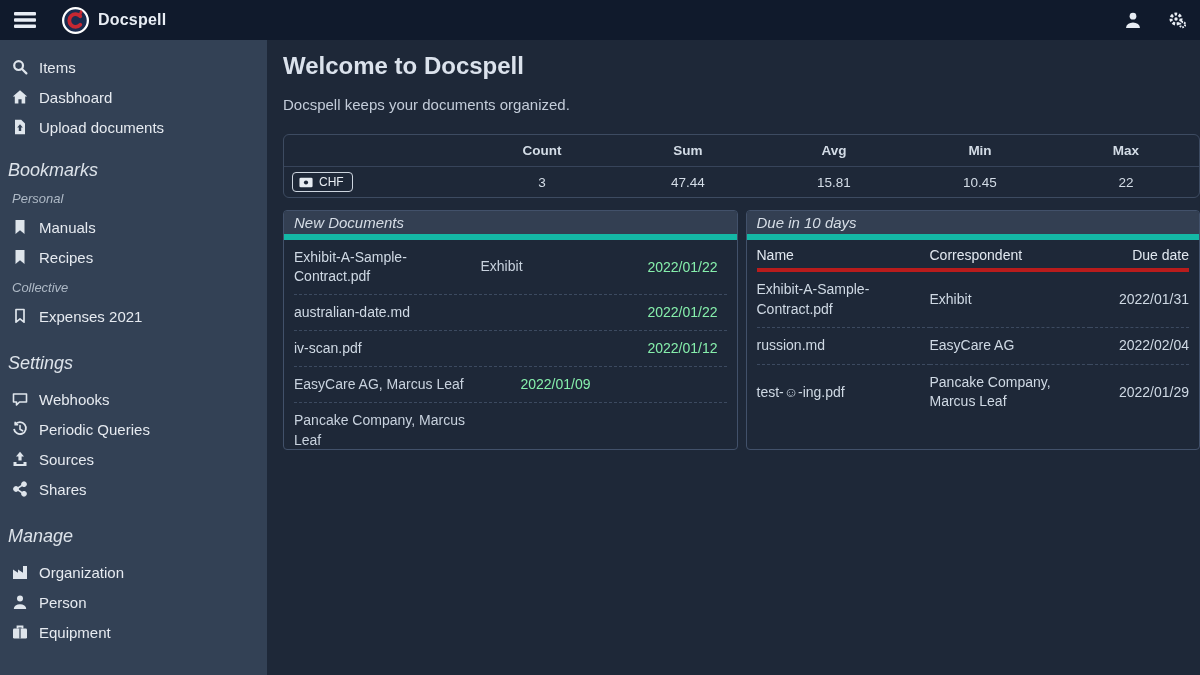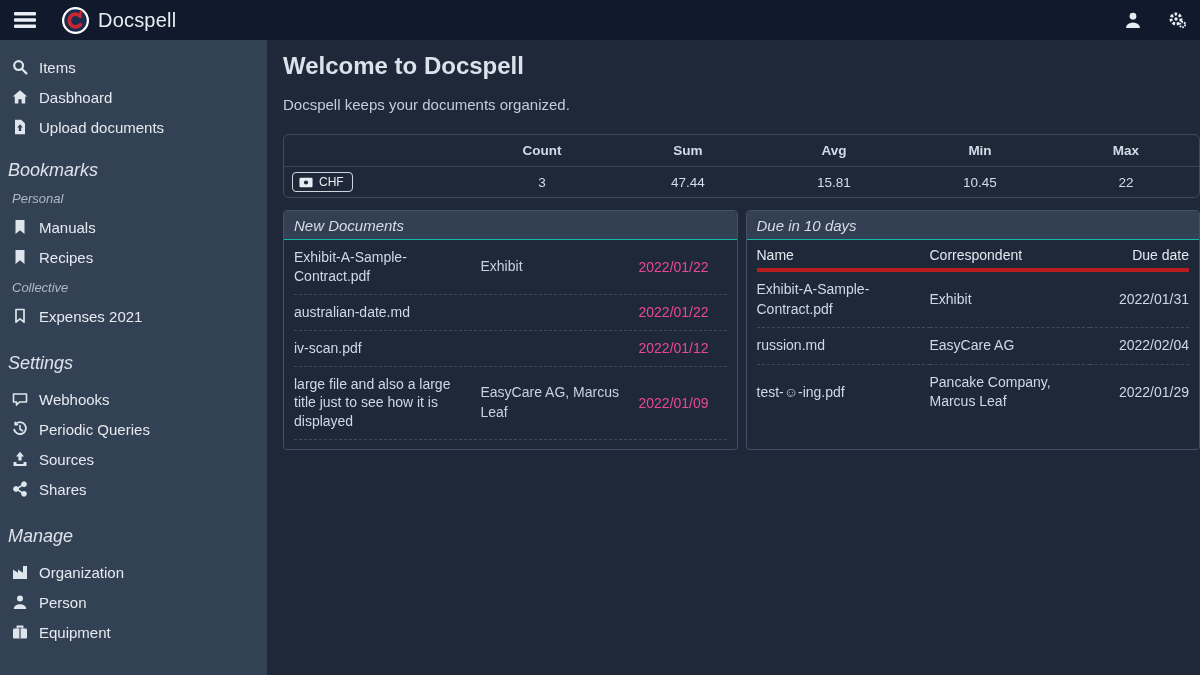--- a/index.html
+++ b/index.html
@@ -11,21 +11,21 @@
   .app { width:1200px; height:675px; display:flex; flex-direction:column; }
 
   
   .topbar {
     height:40px; background:#101a2c; display:flex; align-items:center;
     padding:0 14px; flex-shrink:0;
   }
   .hamburger { width:22px; height:18px; cursor:pointer; margin-right:26px; }
   .brand { display:flex; align-items:center; gap:9px; }
   .logo { width:27px; height:27px; }
-  .brand-title { font-weight:normal; font-size:20px; color:#e8edf4; letter-spacing:.2px; }
+  .brand-title { font-weight:bold; font-size:16px; color:#e8edf4; letter-spacing:.2px; }
   .topbar-right { margin-left:auto; display:flex; align-items:center; gap:26px; }
   .topbar-icon { width:18px; height:18px; cursor:pointer; }
   .icon svg, .topbar-icon svg, .hamburger svg { display:block; width:100%; height:100%; }
 
   
   .body-row { flex:1; display:flex; min-height:0; }
 
   
   .sidebar {
     width:267px; flex-shrink:0; background:#334155; color:#e2e8f0;
@@ -70,33 +70,33 @@
 
   
   .panels { display:flex; gap:8px; margin-top:12px; width:917px; }
   .panel {
     flex:1; border:1px solid #42516a; border-radius:4px; overflow:hidden;
     height:240px; display:flex; flex-direction:column; min-width:0;
   }
   .panel-header {
     background:#333f52; height:29px; flex-shrink:0; display:flex; align-items:center;
     padding:0 10px; font-style:italic; font-size:15px; color:#d6dde6;
-    border-bottom:1px solid #14b8a6;
+    border-bottom:6px solid #14b8a6;
   }
   .panel-body { padding:0 10px; font-size:14px; }
 
   
   .doc-row {
     display:grid; grid-template-columns:1fr 150px 88px; gap:8px;
     align-items:center; padding:8px 0;
   }
   .doc-row + .doc-row { border-top:1px dashed #3c4a60; }
   .doc-name { color:#cfd9e4; cursor:pointer; line-height:1.35; }
   .doc-corr { color:#c8d2de; line-height:1.4; }
-  .doc-date { text-align:left; color:#ec4899; }
+  .doc-date { text-align:center; color:#86efac; }
 
   
   .due-table { width:100%; border-collapse:collapse; font-size:14px; }
   .due-table th {
     text-align:left; font-size:14px; font-weight:normal; color:#e2e8f0;
     padding:7px 0 5px 0; border-bottom:4px solid #b91c1c;
   }
   .due-table th.right, .due-table td.right { text-align:right; }
   .due-table td { padding:8px 0; color:#cfd9e4; vertical-align:middle; line-height:1.4; }
   .due-table tr + tr td { border-top:1px dashed #3c4a60; }
@@ -327,21 +327,20 @@
               <span class="doc-name">australian-date.md</span>
               <span class="doc-corr"></span>
               <span class="doc-date">2022/01/22</span>
             </div>
             <div class="doc-row">
               <span class="doc-name">iv-scan.pdf</span>
               <span class="doc-corr"></span>
               <span class="doc-date">2022/01/12</span>
             </div>
             <div class="doc-row">
-              <span class="doc-name">large file and also a large title just to see how it is displayed</span>
               <span class="doc-corr">EasyCare AG, Marcus Leaf</span>
               <span class="doc-date">2022/01/09</span>
             </div>
             <div class="doc-row">
 
               <span class="doc-corr">Pancake Company, Marcus Leaf</span>
 
             </div>
           </div>
         </section>

